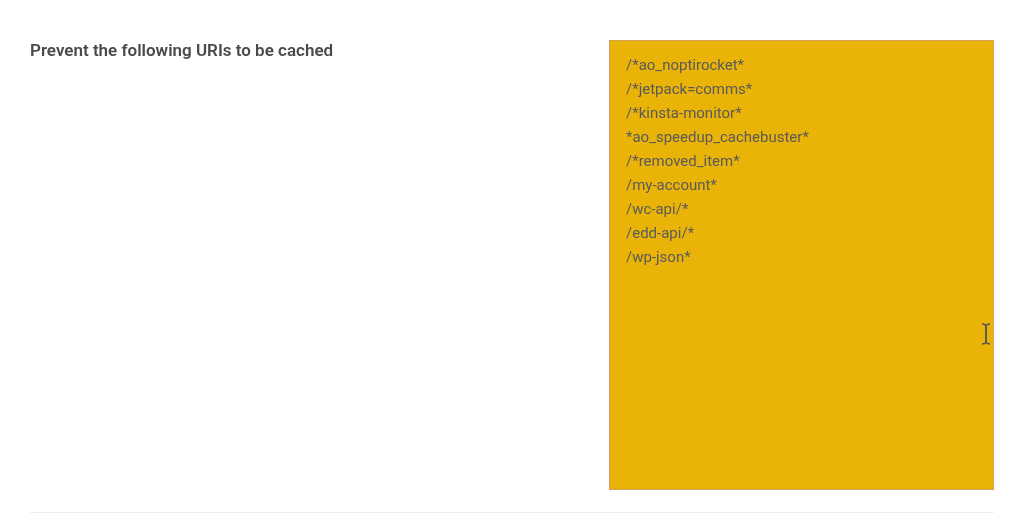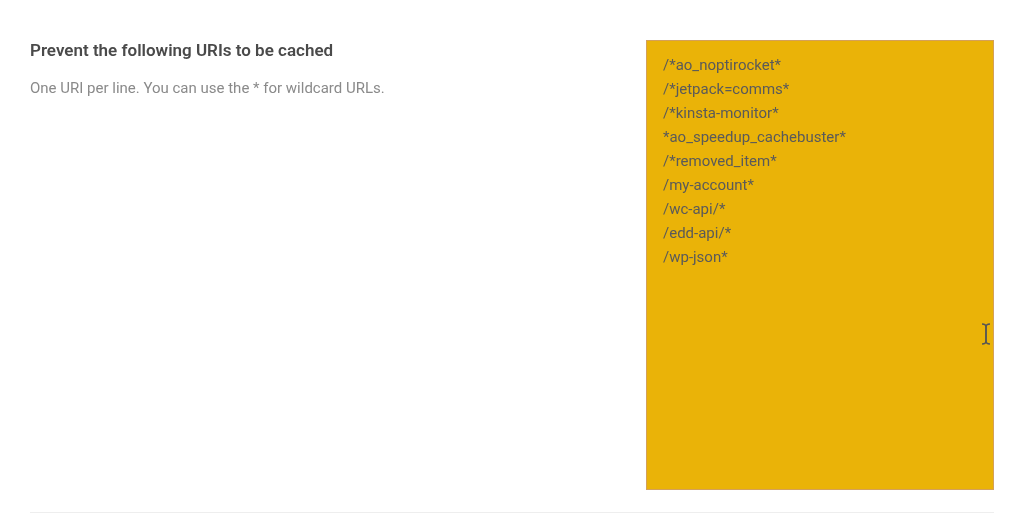--- a/index.html
+++ b/index.html
@@ -11,21 +11,21 @@
       font-family: -apple-system, BlinkMacSystemFont, "Segoe UI", Roboto, Helvetica, Arial, sans-serif;
       background: #ffffff;
       width: 1024px;
       height: 521px;
       padding: 40px 30px 20px 30px;
       color: #333;
     }
     .container {
       display: flex;
       flex-direction: row;
-      gap: 56px;
+      gap: 19px;
       height: 100%;
     }
     .left-col {
       flex: 0 0 560px;
     }
     .right-col {
       flex: 1;
       display: flex;
     }
     .section-title {
@@ -69,21 +69,20 @@
       pointer-events: none;
     }
   </style>
 </head>
 <body>
 
 <div class="container">
   <div class="left-col">
     <h3 class="section-title">Prevent the following URIs to be cached</h3>
     <div class="help-text">
-      <div>One URI per line. You can use the * for wildcard URLs.</div>
     </div>
   </div>
   <div class="right-col">
     <textarea class="uri-textarea" spellcheck="false" style="">/*ao_noptirocket*
 /*jetpack=comms*
 /*kinsta-monitor*
 *ao_speedup_cachebuster*
 /*removed_item*
 /my-account*
 /wc-api/*

